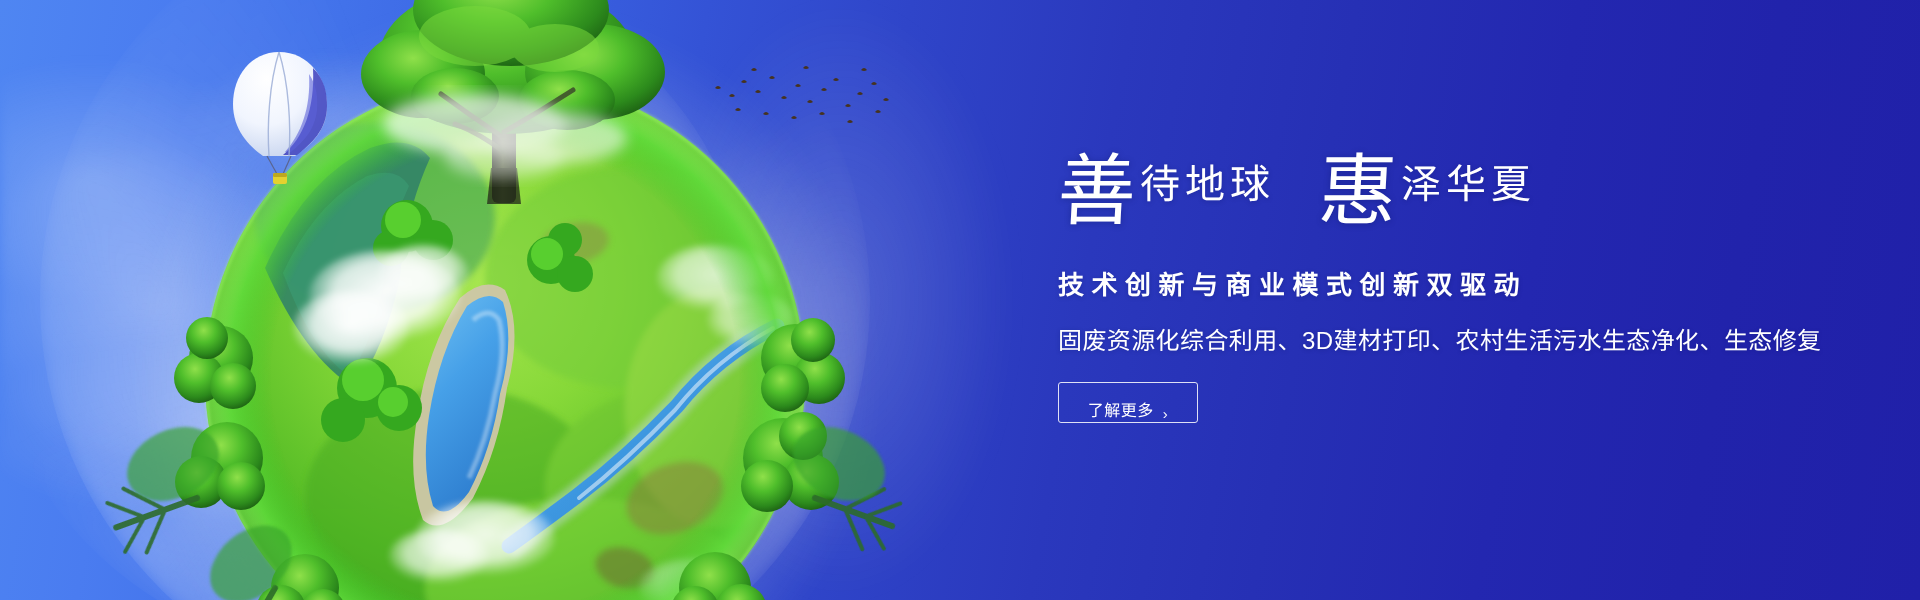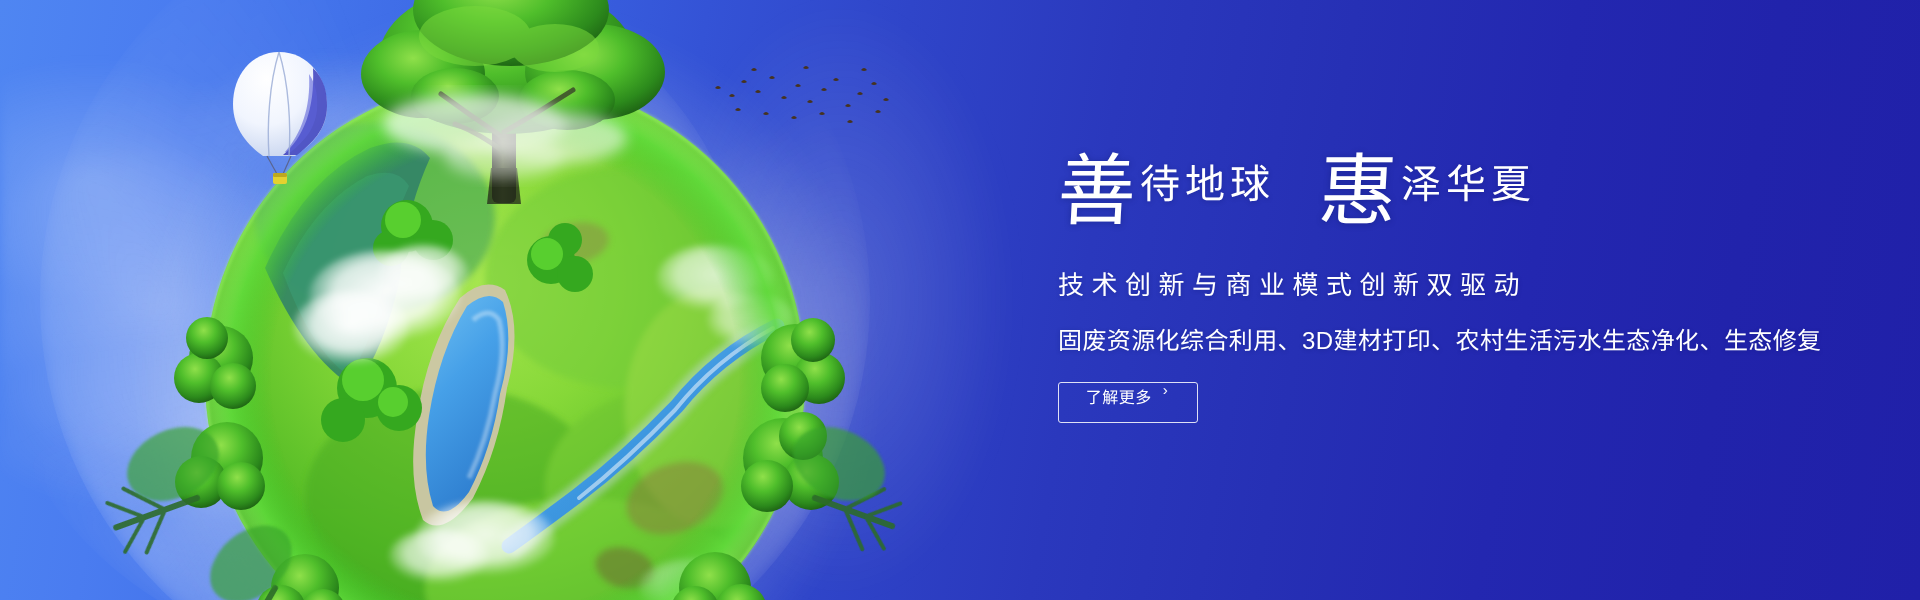--- a/index.html
+++ b/index.html
@@ -81,34 +81,34 @@
   }
   .sub-big{
     font-family:Liberation Serif, serif;
     font-size:40px;font-weight:400;display:inline-block;
     letter-spacing:5px;vertical-align:6px;margin-left:4px;
     text-shadow:0 1px 5px rgba(10,20,90,.3);
   }
   .gapword{display:inline-block;width:44px;}
   .line2{
     margin-top:22px;color:#fff;font-size:26px;letter-spacing:7.5px;
-    white-space:nowrap;font-weight:400;
+    white-space:nowrap;font-weight:700;
     text-shadow:0 1px 4px rgba(10,20,90,.28);
   }
   .line3{
     margin-top:20px;color:#fff;font-size:24px;letter-spacing:.4px;
     white-space:nowrap;font-weight:400;
     text-shadow:0 1px 4px rgba(10,20,90,.28);
   }
   .more-btn{
-    margin-top:26px;display:inline-flex;align-items:flex-start;justify-content:center;
+    margin-top:26px;display:inline-flex;align-items:flex-end;justify-content:center;
     gap:9px;width:140px;height:41px;box-sizing:border-box;
     border:1px solid rgba(255,255,255,.85);border-radius:3px;
     background:transparent;color:#fff;font-size:16px;letter-spacing:.5px;
-    cursor:pointer;font-family:Liberation Mono, monospace;
+    cursor:pointer;font-family:Liberation Sans, sans-serif;
   }
   .more-btn .chev{font-size:15px;line-height:1;opacity:.95;}
 </style>
 </head>
 <body>
 
 <div class="banner">
 
   <div class="haze h1"></div>
   <div class="haze h2"></div>

